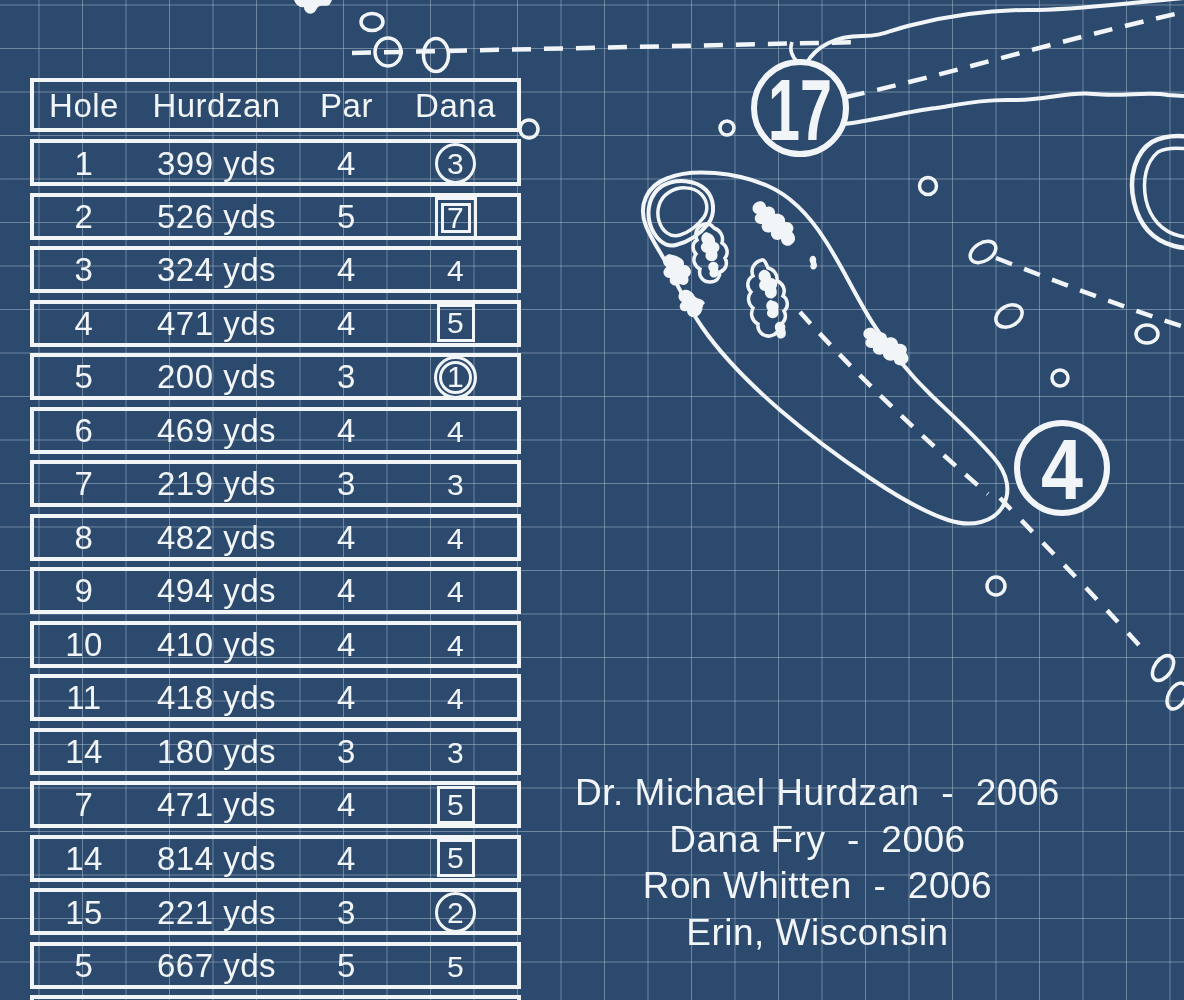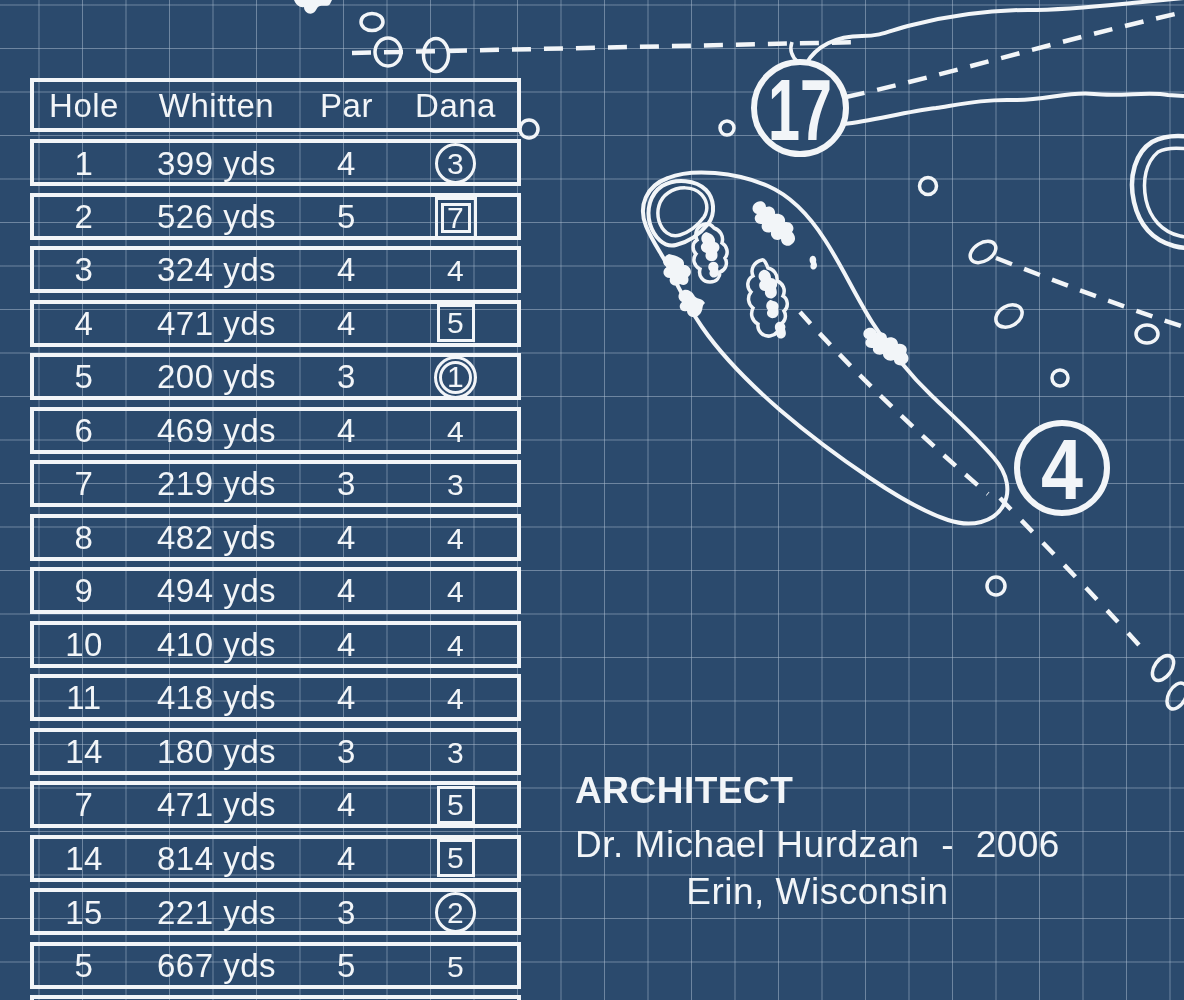--- a/index.html
+++ b/index.html
@@ -129,21 +129,21 @@
   <ellipse class="stroke" stroke-width="3.5" cx="1009" cy="316" rx="14" ry="10" transform="rotate(-30 1009 316)"></ellipse>
   <path class="stroke" stroke-width="4.5" stroke-dasharray="17 13" d="M996,258 C1060,283 1120,306 1184,327"></path>
 
   <ellipse class="stroke" stroke-width="3.5" cx="1163" cy="668" rx="14" ry="8.5" transform="rotate(-55 1163 668)"></ellipse>
   <ellipse class="stroke" stroke-width="3.5" cx="1177" cy="696" rx="14" ry="8.5" transform="rotate(-62 1177 696)"></ellipse>
 </svg>
 
 <div class="scorecard">
   <div class="trow header">
     <div class="cell">Hole</div>
-    <div class="cell">Whitten</div>
+    <div class="cell">Hurdzan</div>
     <div class="cell">Par</div>
     <div class="cell">Dana</div>
   </div>
   <div>
       <div class="trow">
         <div class="cell">1</div>
         <div class="cell">399 yds</div>
         <div class="cell">4</div>
         <div class="cell"><span class="marker circle">3</span></div>
       </div>
@@ -240,16 +240,17 @@
       <div class="trow partial">
         <div class="cell"></div>
         <div class="cell"></div>
         <div class="cell"></div>
         <div class="cell"></div>
       </div>
     </div>
 </div>
 
 <div class="architect">
-  <div class="arch-heading">ARCHITECT</div>
   <div class="arch-line">Dr. Michael Hurdzan  -  2006</div>
+  <div class="arch-line">Dana Fry  -  2006</div>
+  <div class="arch-line">Ron Whitten  -  2006</div>
   <div class="arch-line">Erin, Wisconsin</div>
 </div>
 
 </body></html>

